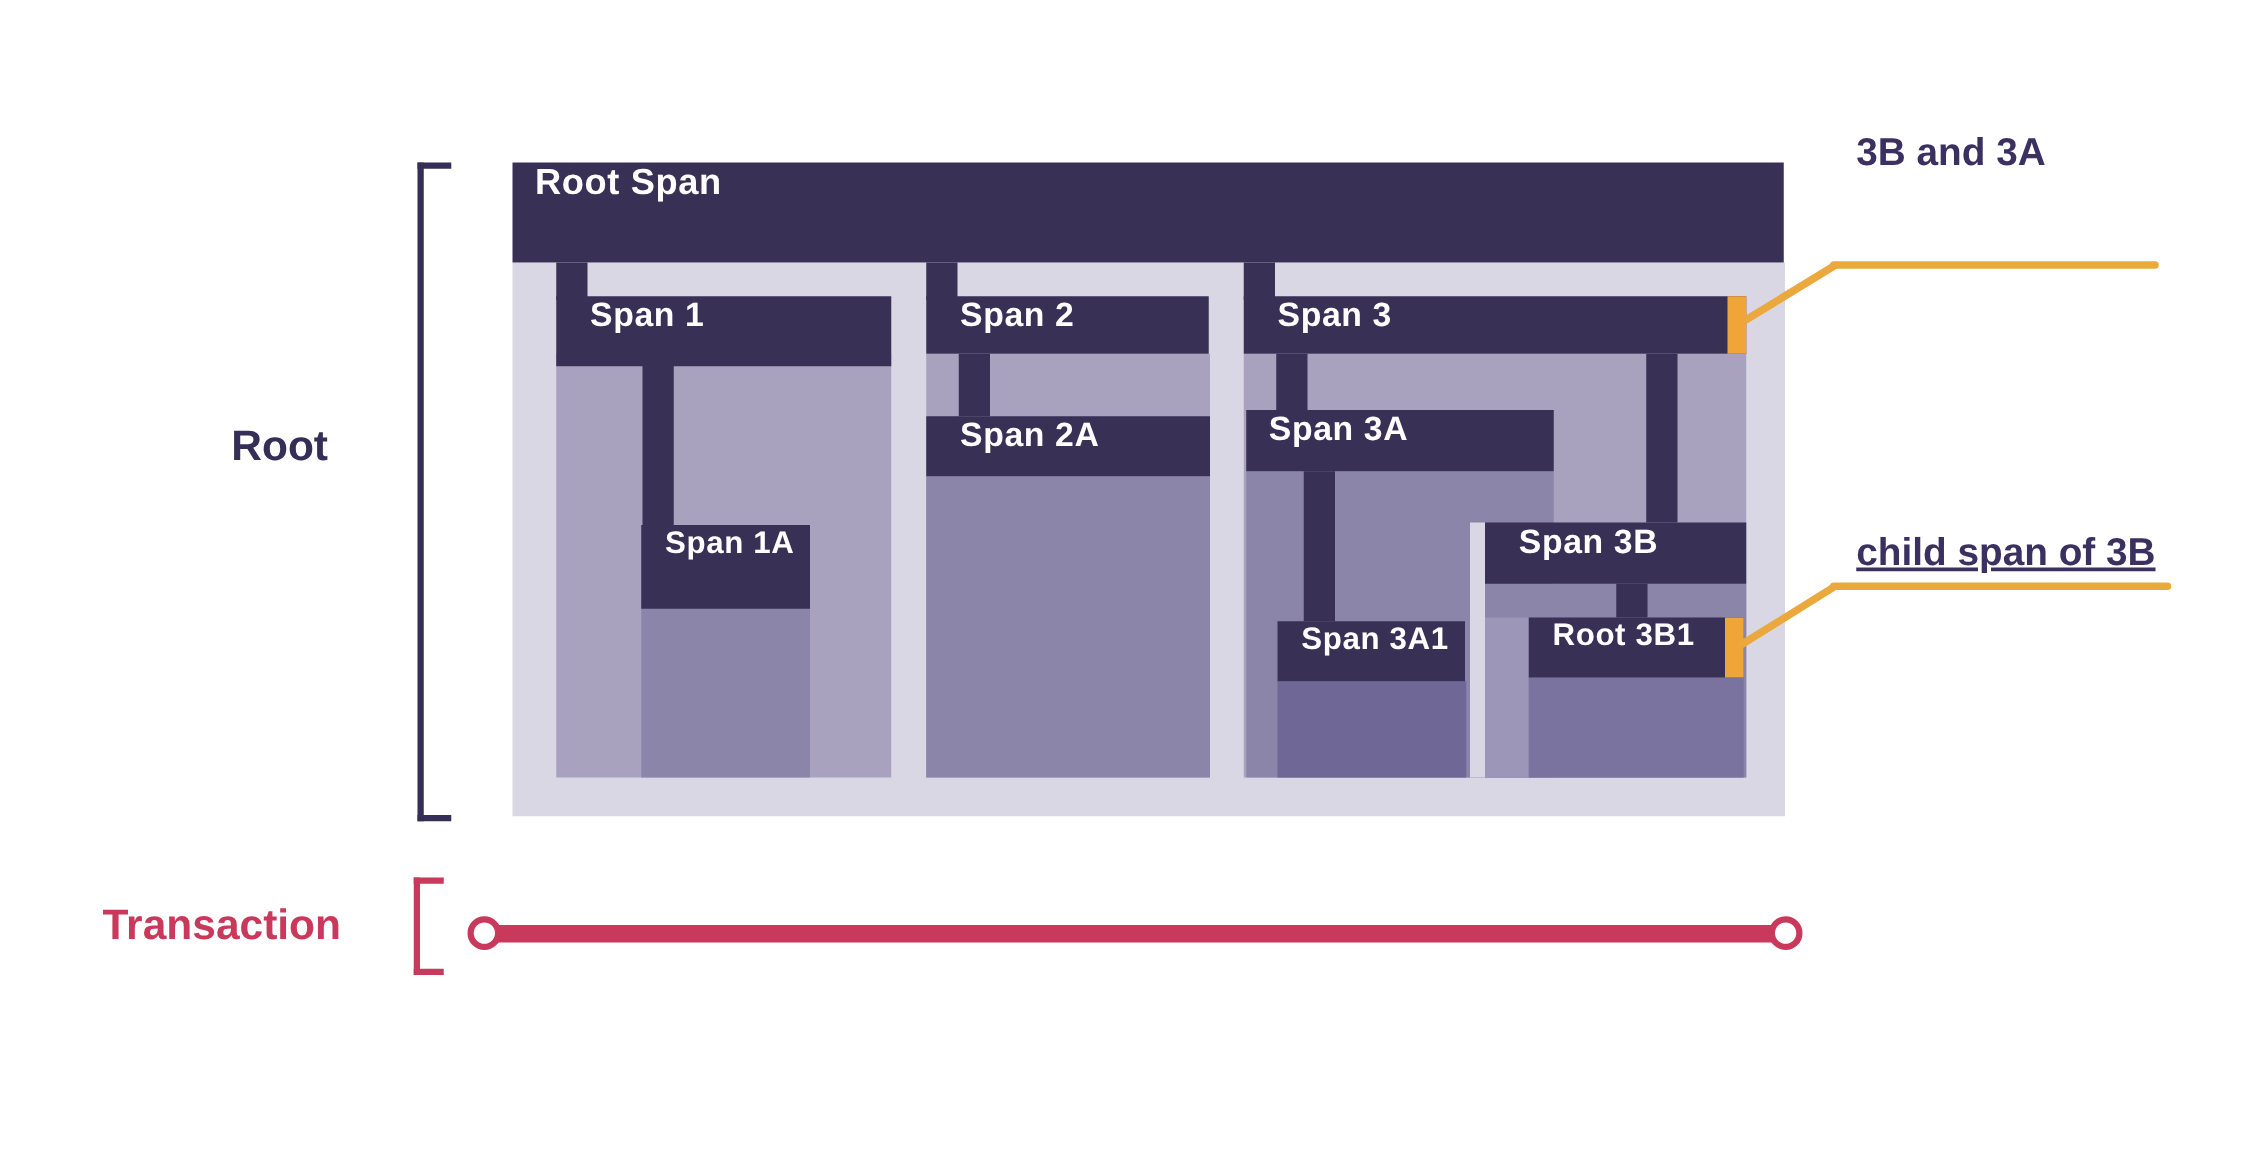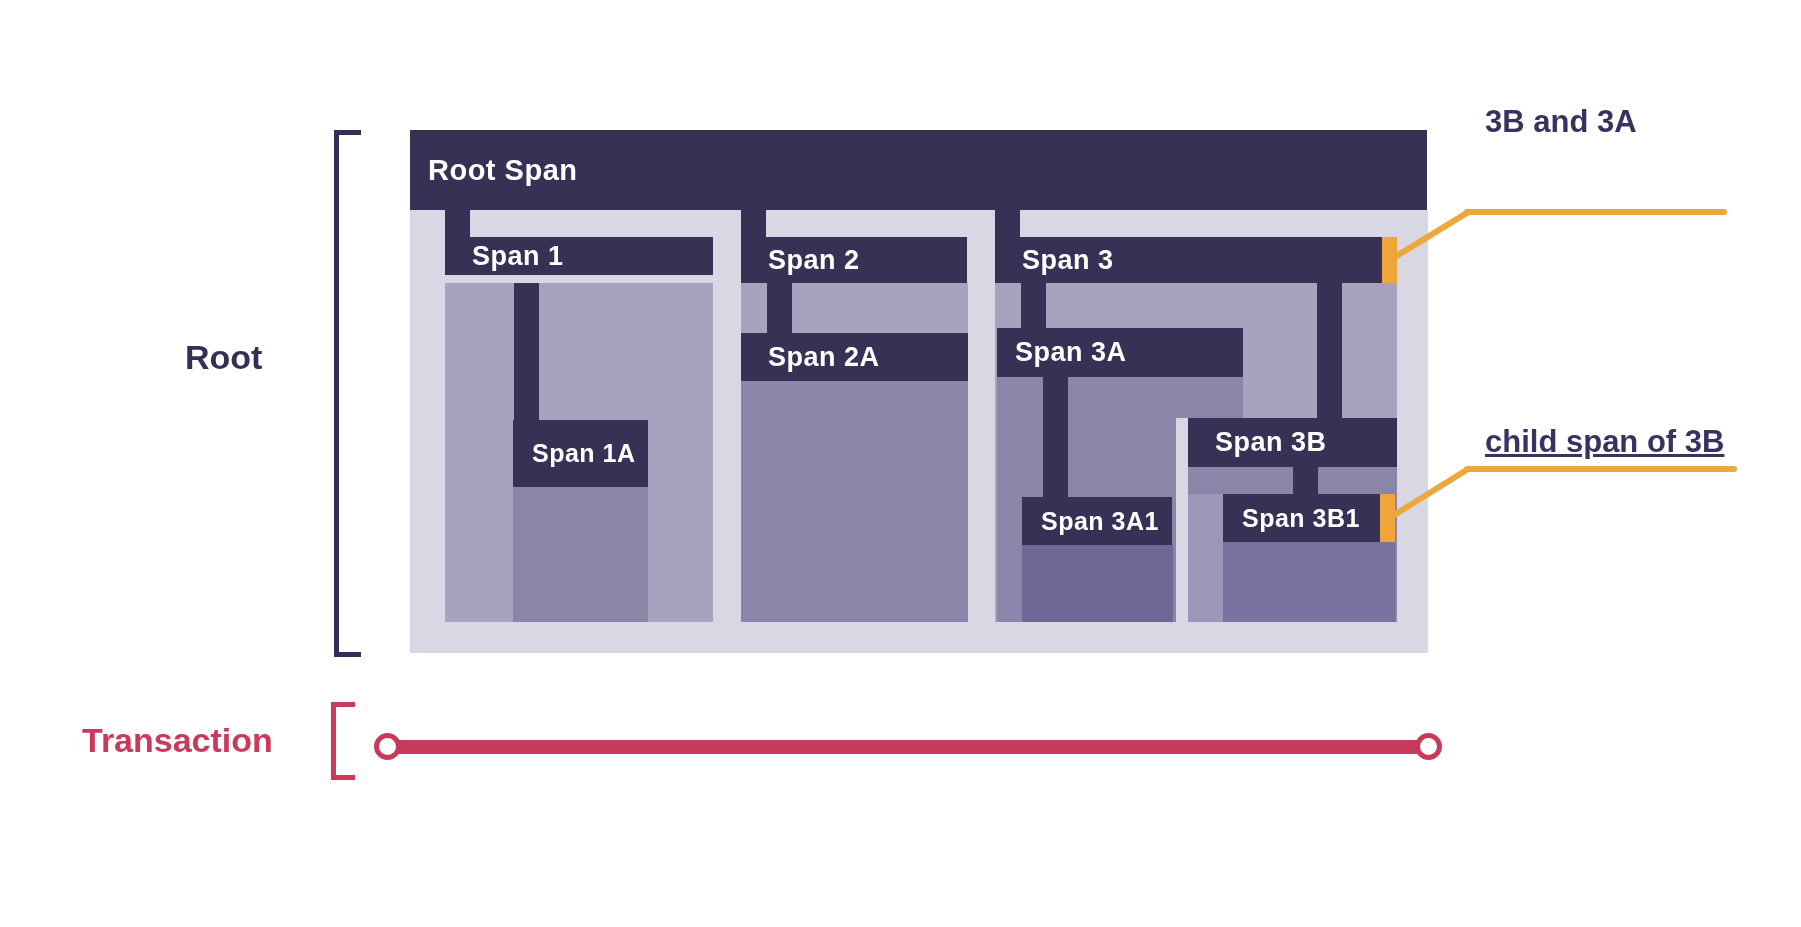--- a/index.html
+++ b/index.html
@@ -6,21 +6,21 @@
     --bar:#393056; --container:#D9D7E4; --fill-level1:#A8A2BE; --fill-level2:#8B85A9;
     --fill-level2-light:#9C97B9; --fill-level3:#6F6896; --fill-level3b:#7A73A0;
     --highlight:#F0A538; --leader-line:#EBA83D; --annotation-text:#3B3161;
     --side-label-spans:#352E56; --transaction:#C9395B; --bar-text:#FFFFFF; --background:#FFFFFF;
   }
   *{margin:0;padding:0;box-sizing:border-box;}
   html,body{background:var(--background);}
   body{font-family:"Liberation Sans","DejaVu Sans",sans-serif;}
   #canvas{position:relative;width:1801px;height:927px;background:var(--background);overflow:hidden;}
   .abs{position:absolute;}
-  .bar{position:absolute;background:var(--bar);color:var(--bar-text);display:flex;align-items:center;
+  .bar{position:absolute;background:var(--bar);color:var(--bar-text);display:flex;align-items:flex-start;
        font-weight:bold;font-size:27px;padding-left:27px;letter-spacing:0.5px;}
   .bar.small{font-size:25px;padding-left:19px;}
   .connector{position:absolute;background:var(--bar);}
   .fill1{position:absolute;background:var(--fill-level1);}
   .fill2{position:absolute;background:var(--fill-level2);}
   .fill2l{position:absolute;background:var(--fill-level2-light);}
   .fill3{position:absolute;background:var(--fill-level3);}
   .fill3b{position:absolute;background:var(--fill-level3b);}
   .gap{position:absolute;background:var(--container);}
   .marker{position:absolute;background:var(--highlight);}
@@ -65,21 +65,21 @@
   <div class="connector" style="left:514px;top:283px;width:25px;height:145px;"></div>
   <div class="connector" style="left:767px;top:283px;width:25px;height:50px;"></div>
   <div class="connector" style="left:1021px;top:283px;width:25px;height:45px;"></div>
   <div class="connector" style="left:1317px;top:283px;width:25px;height:135px;"></div>
   <div class="connector" style="left:1043px;top:377px;width:25px;height:120px;"></div>
   <div class="connector" style="left:1293px;top:467px;width:25px;height:27px;"></div>
 
   <div class="bar" style="left:410px;top:130px;width:1017px;height:80px;font-size:29px;padding-left:18px;">
     <span>Root Span</span>
   </div>
-  <div class="bar" style="left:445px;top:237px;width:268px;height:38px;">
+  <div class="bar" style="left:445px;top:237px;width:268px;height:56px;">
     <span>Span 1</span>
   </div>
   <div class="bar" style="left:741px;top:237px;width:226px;height:46px;">
     <span>Span 2</span>
   </div>
   <div class="bar" style="left:995px;top:237px;width:402px;height:46px;">
     <span>Span 3</span>
   </div>
   <div class="bar" style="left:741px;top:333px;width:227px;height:48px;">
     <span>Span 2A</span>
@@ -90,21 +90,21 @@
   <div class="bar small" style="left:513px;top:420px;width:135px;height:67px;">
     <span>Span 1A</span>
   </div>
   <div class="bar" style="left:1188px;top:418px;width:209px;height:49px;">
     <span>Span 3B</span>
   </div>
   <div class="bar small" style="left:1022px;top:497px;width:150px;height:48px;">
     <span>Span 3A1</span>
   </div>
   <div class="bar small" style="left:1223px;top:494px;width:172px;height:48px;">
-    <span>Span 3B1</span>
+    <span>Root 3B1</span>
   </div>
 
   <div class="marker" style="left:1382px;top:237px;width:15px;height:46px;"></div>
   <div class="marker" style="left:1380px;top:494px;width:15px;height:48px;"></div>
 
   <div class="leader-d" style="left:1395px;top:254px;width:88px;transform:rotate(-31.5deg);"></div>
   <div class="leader-h" style="left:1464px;top:209px;width:263px;"></div>
   <div class="leader-d" style="left:1391px;top:514px;width:91px;transform:rotate(-31.9deg);"></div>
   <div class="leader-h" style="left:1464px;top:466px;width:273px;"></div>
 

